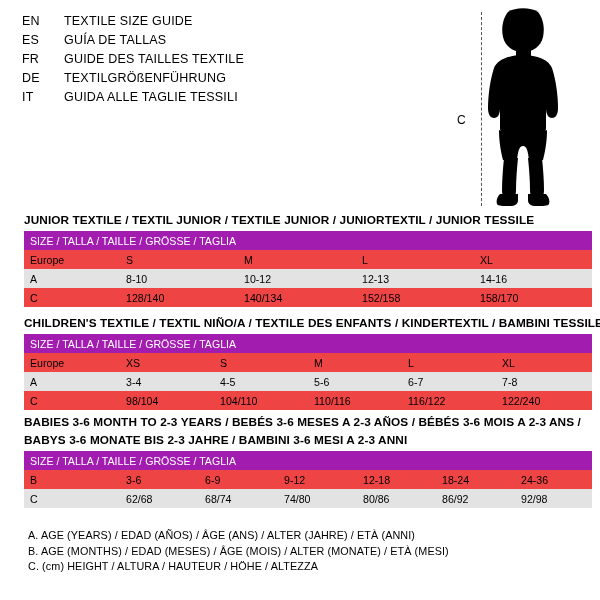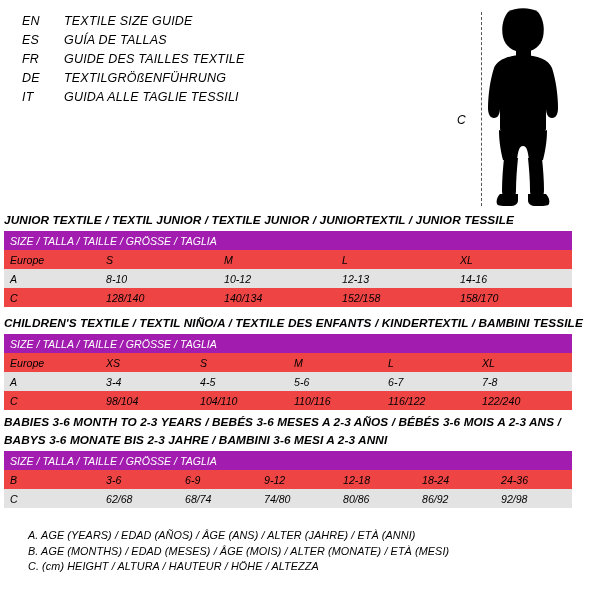--- a/index.html
+++ b/index.html
@@ -12,21 +12,20 @@
     background: #ffffff;
     font-family: "Liberation Sans", sans-serif;
     color: #000000;
     overflow: hidden;
   }
   .page {
     position: relative;
     width: 600px;
     height: 444px;
     box-sizing: border-box;
-    font-style: italic;
   }
 
   
   .header {
     position: absolute;
     top: 14px;
     left: 22px;
     width: 420px;
   }
   .header-row {
@@ -68,21 +67,21 @@
   .c-label {
     position: absolute;
     left: 2px;
     top: 105px;
     font-size: 12px;
   }
 
   
   .section {
     position: absolute;
-    left: 4px;
+    left: 24px;
     width: 568px;
   }
   .sec-title {
     font-size: 11.8px;
     font-weight: bold;
     letter-spacing: 0.1px;
     white-space: nowrap;
     margin-bottom: 4px;
   }
   table.size-table {

